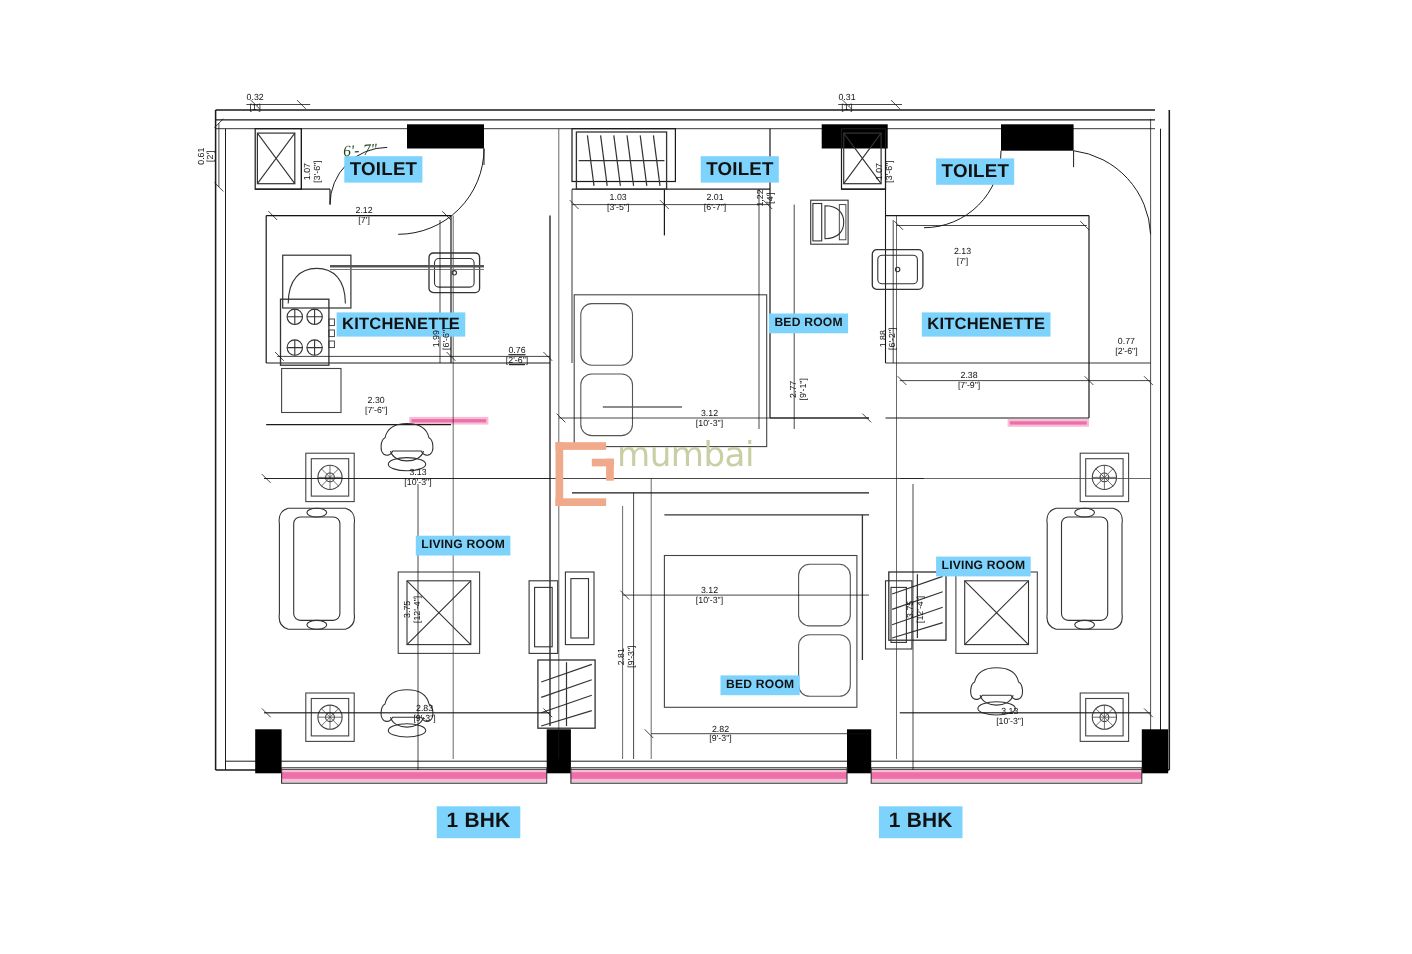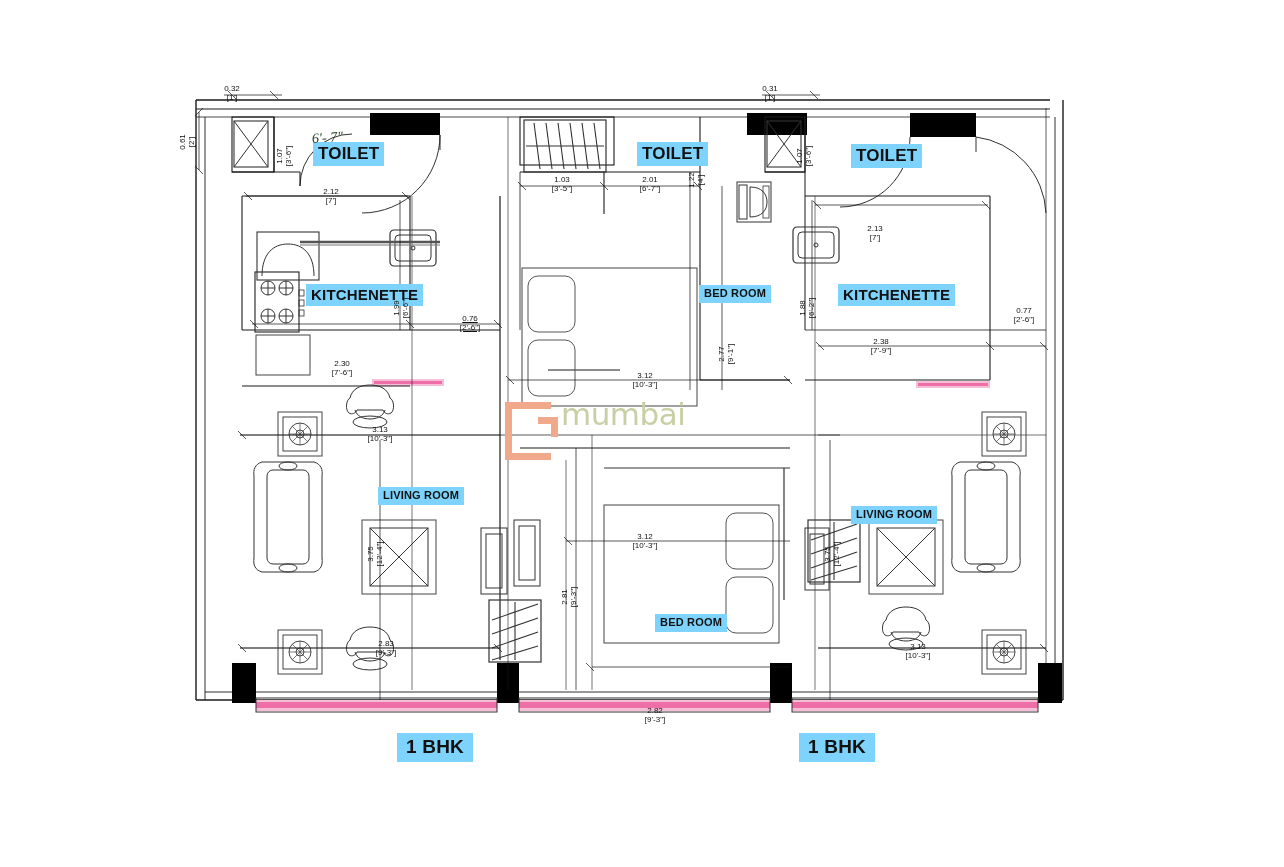--- a/index.html
+++ b/index.html
@@ -501,21 +501,21 @@
         <b>[12'-4"]</b>
       </div>
       <div class="dim vert" style="left: 552px; top: 588px; width: 36px;">
         <b>2.81</b>
         <b>[9'-3"]</b>
       </div>
       <div class="dim" style="left: 352px; top: 640px; width: 36px; margin-left: 16px;">
         <b>2.83</b>
         <b>[9'-3"]</b>
       </div>
-      <div class="dim" style="left: 637px; top: 659px; width: 36px; margin-top: 48px;">
+      <div class="dim" style="left: 637px; top: 659px; width: 36px;">
         <b>2.82</b>
         <b>[9'-3"]</b>
       </div>
       <div class="dim" style="left: 900px; top: 643px; width: 36px;">
         <b>3.13</b>
         <b>[10'-3"]</b>
       </div>
     </div>
   <div id="note-layer">
       <div class="hand" style="left: 312px; top: 130px;">6'- 7"</div>

